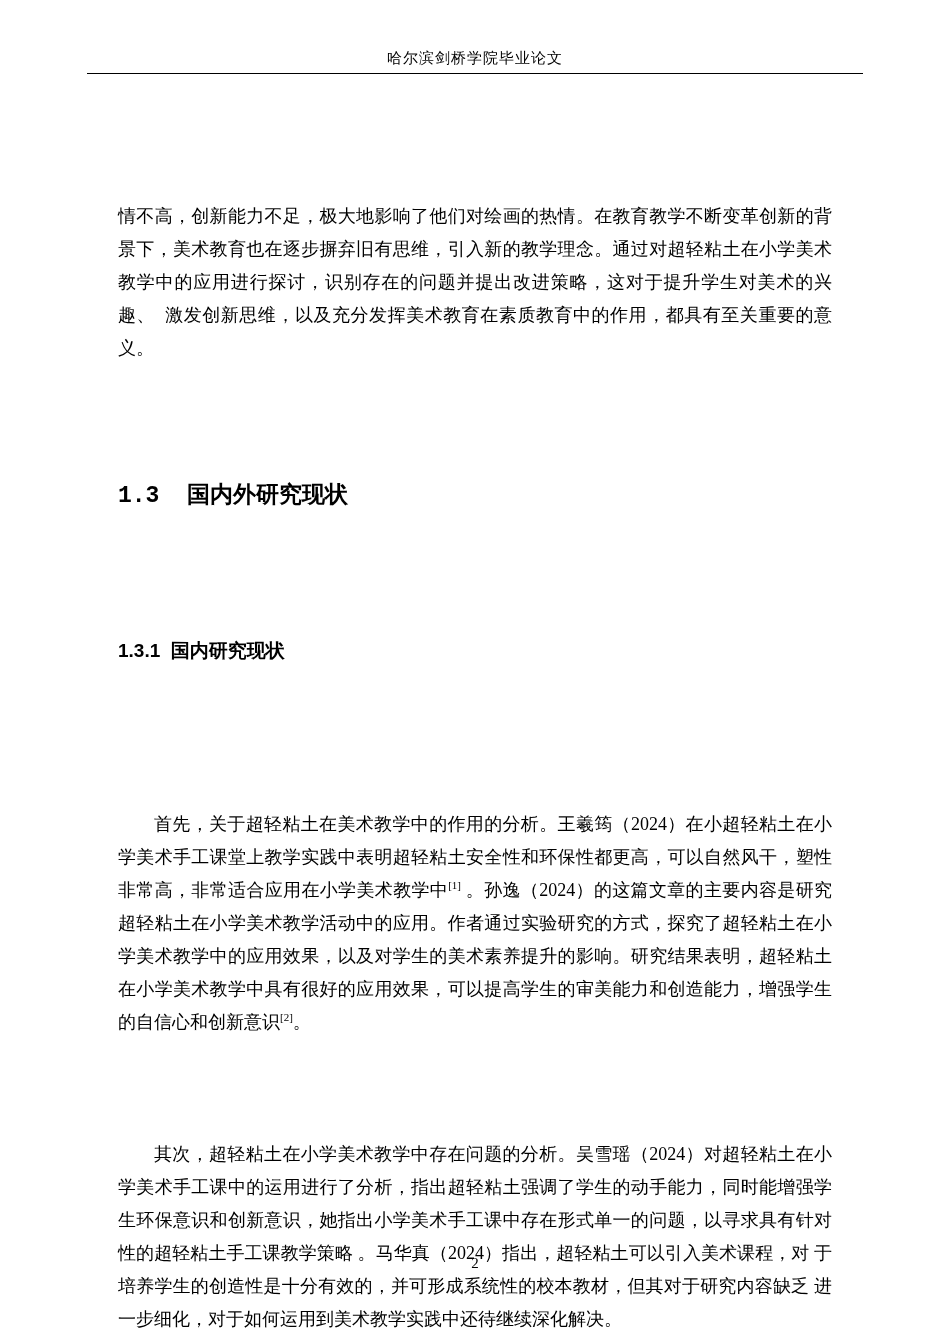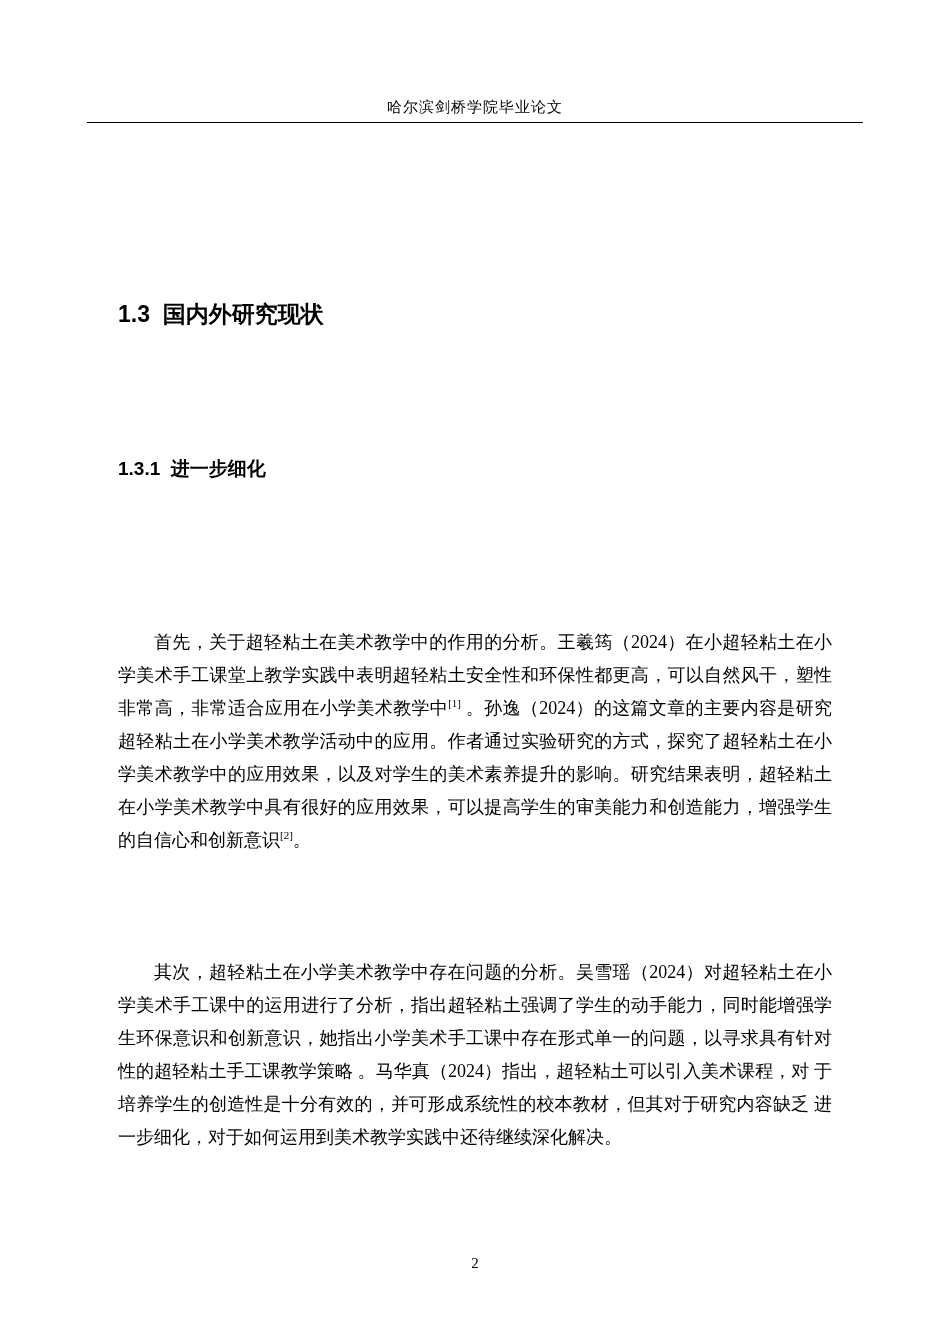--- a/index.html
+++ b/index.html
@@ -11,21 +11,21 @@
     position: relative;
     width: 950px;
     height: 1344px;
     background: #ffffff;
     color: #000000;
     font-family: "Liberation Serif", "DejaVu Serif", serif;
     overflow: hidden;
     box-sizing: border-box;
   }
   .header {
-    padding-top: 97px;
+    padding-top: 48px;
   }
   .header-title {
     text-align: center;
     font-size: 15px;
     line-height: 20px;
     letter-spacing: 1px;
   }
   .header-rule {
     border: none;
     border-top: 1px solid #000000;
@@ -45,21 +45,21 @@
   }
   .para.no-indent {
     text-indent: 0;
   }
   sup {
     font-size: 11px;
     line-height: 0;
     vertical-align: super;
   }
   .h2 {
-    font-family: Liberation Sans, sans-serif;
+    font-family: Liberation Mono, monospace;
     font-size: 23px;
     font-weight: bold;
     line-height: 30px;
     margin: 17px 0 14px 0;
     text-indent: 0;
     white-space: pre-wrap;
   }
   .h3 {
     font-family: "Liberation Sans", "DejaVu Sans", sans-serif;
     font-size: 19px;
@@ -83,24 +83,25 @@
 
 <div class="page">
 
   <div class="header">
     <div class="header-title">哈尔滨剑桥学院毕业论文</div>
     <hr class="header-rule">
   </div>
 
   <div class="body-text">
 
+    <p class="para no-indent">情不高，创新能力不足，极大地影响了他们对绘画的热情。在教育教学不断变革创新的背景下，美术教育也在逐步摒弃旧有思维，引入新的教学理念。通过对超轻粘土在小学美术教学中的应用进行探讨，识别存在的问题并提出改进策略，这对于提升学生对美术的兴趣、  激发创新思维，以及充分发挥美术教育在素质教育中的作用，都具有至关重要的意义。</p>
 
     <h2 class="h2">1.3  国内外研究现状</h2>
 
-    <h3 class="h3">1.3.1  进一步细化</h3>
+    <h3 class="h3">1.3.1  国内研究现状</h3>
 
 
     <p class="para">首先，关于超轻粘土在美术教学中的作用的分析。王羲筠（2024）在小超轻粘土在小学美术手工课堂上教学实践中表明超轻粘土安全性和环保性都更高，可以自然风干，塑性非常高，非常适合应用在小学美术教学中<sup>[1]</sup> 。孙逸（2024）的这篇文章的主要内容是研究 超轻粘土在小学美术教学活动中的应用。作者通过实验研究的方式，探究了超轻粘土在小 学美术教学中的应用效果，以及对学生的美术素养提升的影响。研究结果表明，超轻粘土 在小学美术教学中具有很好的应用效果，可以提高学生的审美能力和创造能力，增强学生 的自信心和创新意识<sup>[2]</sup>。</p>
 
     <p class="para">其次，超轻粘土在小学美术教学中存在问题的分析。吴雪瑶（2024）对超轻粘土在小学美术手工课中的运用进行了分析，指出超轻粘土强调了学生的动手能力，同时能增强学生环保意识和创新意识，她指出小学美术手工课中存在形式单一的问题，以寻求具有针对性的超轻粘土手工课教学策略 。马华真（2024）指出，超轻粘土可以引入美术课程，对 于培养学生的创造性是十分有效的，并可形成系统性的校本教材，但其对于研究内容缺乏 进一步细化，对于如何运用到美术教学实践中还待继续深化解决。</p>
 
     
 
   </div>
 

